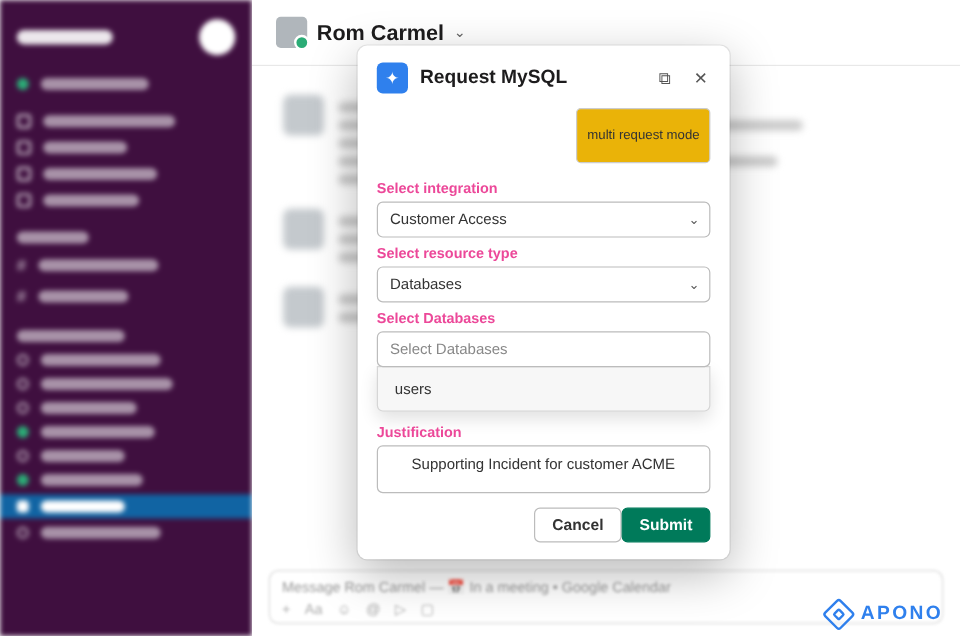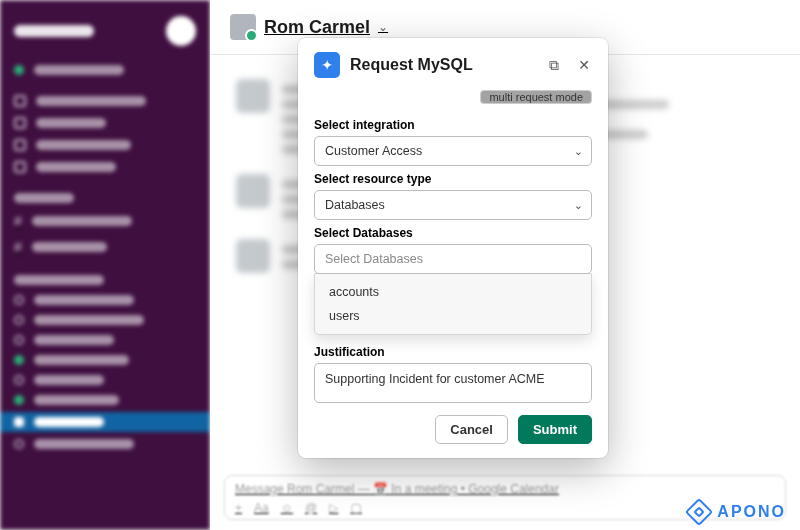--- a/index.html
+++ b/index.html
@@ -1,17 +1,17 @@
 <!DOCTYPE html>
 <html><head>
 <meta charset="utf-8">
 <style>
   * { box-sizing: border-box; margin: 0; padding: 0; font-family: -apple-system, BlinkMacSystemFont, "Segoe UI", Helvetica, Arial, sans-serif; }
   html, body { width: 800px; height: 530px; overflow: hidden; }
-  .app { display: flex; width: 100%; height: 100%; background: #fff; text-decoration: underline; }
+  .app { display: flex; width: 100%; height: 100%; background: #fff; }
   
   .sidebar { width: 210px; background: #3f0f3f; filter: blur(2.2px); display: flex; flex-direction: column; padding-top: 10px; position: relative; }
   .ws-header { display:flex; align-items:center; justify-content: space-between; padding: 6px 14px 14px 14px;}
   .ws-name { width: 80px; height: 12px; background: rgba(255,255,255,0.9); border-radius: 6px; }
   .compose { width: 30px; height: 30px; background:#fff; border-radius:50%; }
   .sb-row { display:flex; align-items:center; gap:10px; padding: 5px 14px; }
   .sb-icon { width:12px; height:12px; border:2px solid rgba(255,255,255,0.7); border-radius:3px; }
   .sb-pill { height:10px; background: rgba(255,255,255,0.55); border-radius:5px; }
   .sb-sep { height: 10px; }
   .presence-dot { width:10px; height:10px; border-radius:50%; }
@@ -33,30 +33,30 @@
   .composer { margin: 0 14px 10px 14px; border:1px solid #d9d9d9; border-radius:8px; padding: 6px 10px 4px 10px; filter: blur(1.2px); }
   .composer .ph { color:#999; font-size:12px; }
   .composer .icons { display:flex; gap:12px; color:#aaa; font-size:12px; padding-top:5px; }
   
   .modal { position:absolute; top:38px; left:298px; width:310px; background:#fff; border-radius:8px; box-shadow: 0 0 0 1px rgba(0,0,0,0.08), 0 12px 40px rgba(0,0,0,0.28); padding: 0 0 14px 0; display:flex; flex-direction:column; z-index:50; }
   .modal-hd { display:flex; align-items:center; gap:10px; padding: 14px 14px 10px 16px; }
   .apono-badge { width:26px; height:26px; background:#2f80ed; border-radius:5px; display:flex; align-items:center; justify-content:center; color:#fff; font-size:14px; }
   .modal-title { font-size:16px; font-weight:800; color:#1d1c1d; flex:1; }
   .hd-ico { width:20px; height:20px; color:#555; display:flex; align-items:center; justify-content:center; cursor:pointer; font-size:14px; }
   .modal-body { padding: 0 16px; display:flex; flex-direction:column; }
-  .multi-btn { align-self:flex-end; font-size:11px; color:#333; background:#a3a3a3; border:1px solid #ccc; border-radius:4px; padding:0 8px; margin: 2px 0 8px 0; cursor:pointer; }
-  .fld-label { font-size:12px; font-weight:700; color:#000000; margin-top:6px; margin-bottom:4px; }
+  .multi-btn { align-self:flex-end; font-size:11px; color:#333; background:#eab308; border:1px solid #ccc; border-radius:4px; padding:16px 8px; margin: 2px 0 8px 0; cursor:pointer; }
+  .fld-label { font-size:12px; font-weight:700; color:#ec4899; margin-top:6px; margin-bottom:4px; }
   .fld-hint  { font-size:11px; color:#777; margin-bottom:4px; }
   .sel { position:relative; border:1px solid #bcbcbc; border-radius:5px; height:30px; display:flex; align-items:center; padding:0 26px 0 10px; font-size:12.5px; color:#333; background:#fff; cursor:pointer; }
   .sel.placeholder { color:#888; }
   .sel .caret { position:absolute; right:8px; top:50%; transform:translateY(-50%); color:#555; font-size:11px; }
   .dropdown { border:1px solid #d6d6d6; background:#f7f7f7; border-radius:0 0 5px 5px; margin-top:-1px; box-shadow: 0 6px 14px rgba(0,0,0,0.12); padding:6px 0; }
   .dd-item { font-size:12.5px; color:#333; padding:5px 14px; cursor:pointer; }
-  .txt { border:1px solid #bcbcbc; border-radius:5px; min-height:40px; padding:8px 10px; font-size:12.5px; color:#333; background:#fff; }
-  .modal-ft { display:flex; justify-content:flex-end; gap:10px; padding: 12px 16px 0 16px; }
+  .txt { border:1px solid #bcbcbc; border-radius:5px; min-height:40px; padding:8px 28px; font-size:12.5px; color:#333; background:#fff; }
+  .modal-ft { display:flex; justify-content:flex-end; padding: 12px 16px 0 16px; }
   .btn { font-size:13px; font-weight:600; border-radius:5px; padding:6px 14px; cursor:pointer; }
   .btn-cancel { background:#fff; border:1px solid #bcbcbc; color:#333; }
   .btn-submit { background:#007a5a; border:1px solid #007a5a; color:#fff; }
   
   .apono-mark { position:absolute; right:14px; bottom:8px; display:flex; align-items:center; gap:8px; color:#2f80ed; font-weight:600; letter-spacing:2px; font-size:16px; }
   .apono-mark .logo { width:20px; height:20px; border:2px solid #2f80ed; transform:rotate(45deg); border-radius:3px; position:relative; }
   .apono-mark .logo::after { content:""; position:absolute; inset:4px; border:2px solid #2f80ed; border-radius:2px; }
 </style>
 </head>
 <body>
@@ -213,21 +213,20 @@
       <div class="sel">
         <span>Databases</span>
         <span class="caret">⌄</span>
       </div>
 
       <div class="fld-label">Select Databases</div>
       <div class="sel placeholder">
         <span>Select Databases</span>
       </div>
       <div class="dropdown">
-        <div class="dd-item">accounts</div>
         <div class="dd-item">users</div>
       </div>
 
       <div class="fld-label" style="margin-top:10px">Justification</div>
       <div class="txt">
         <span>Supporting Incident for customer ACME</span>
       </div>
     </div>
 
     <div class="modal-ft">

